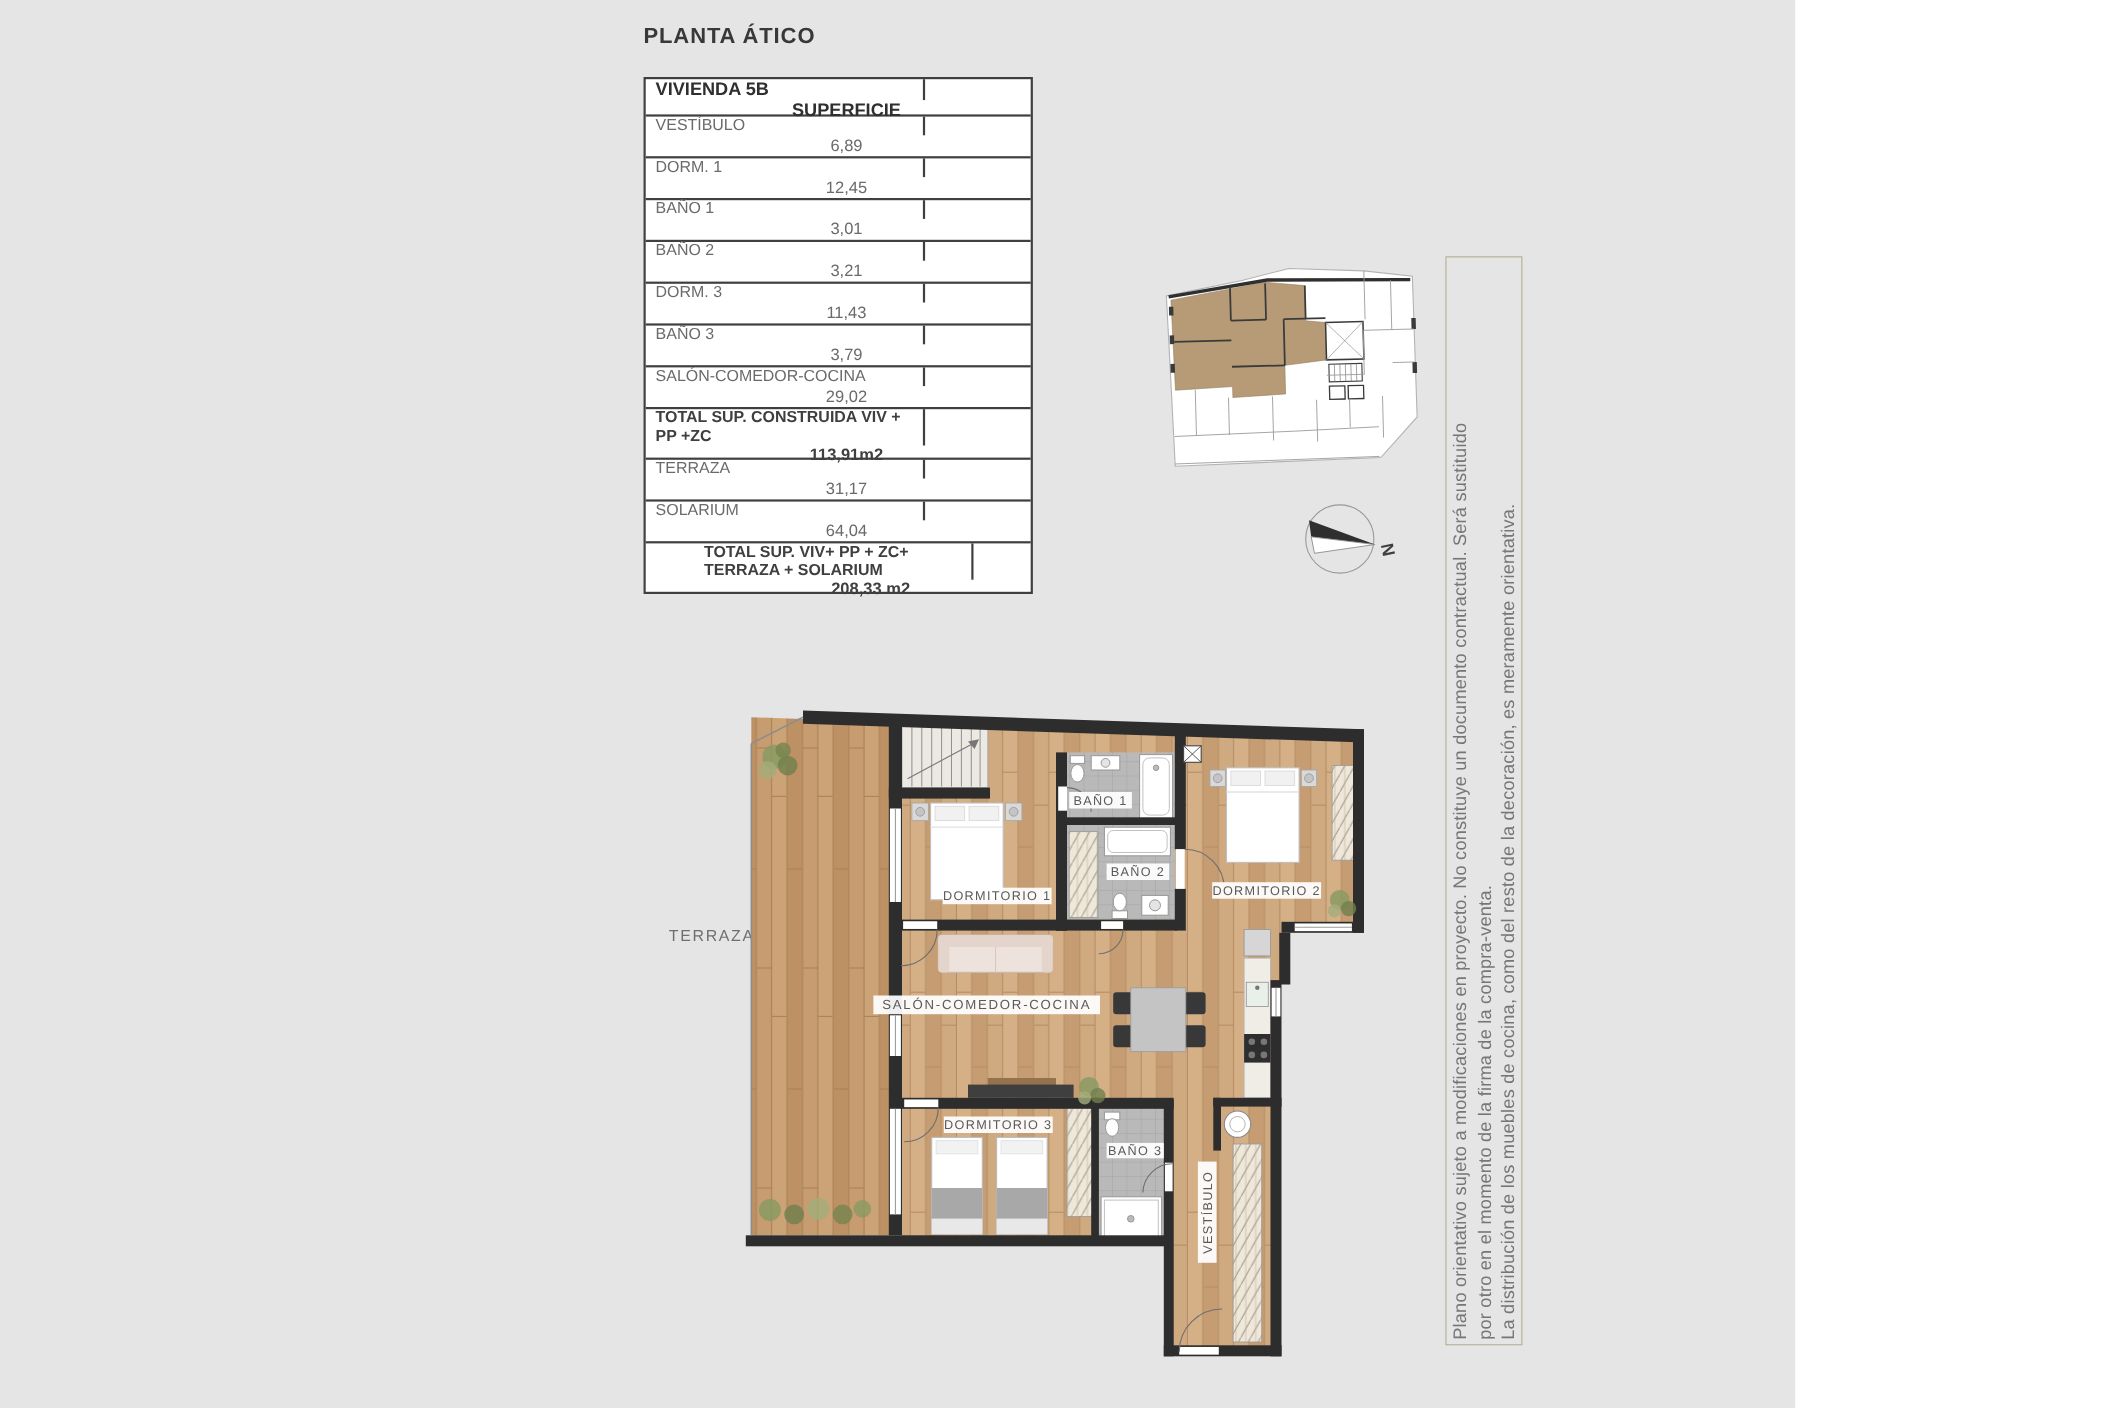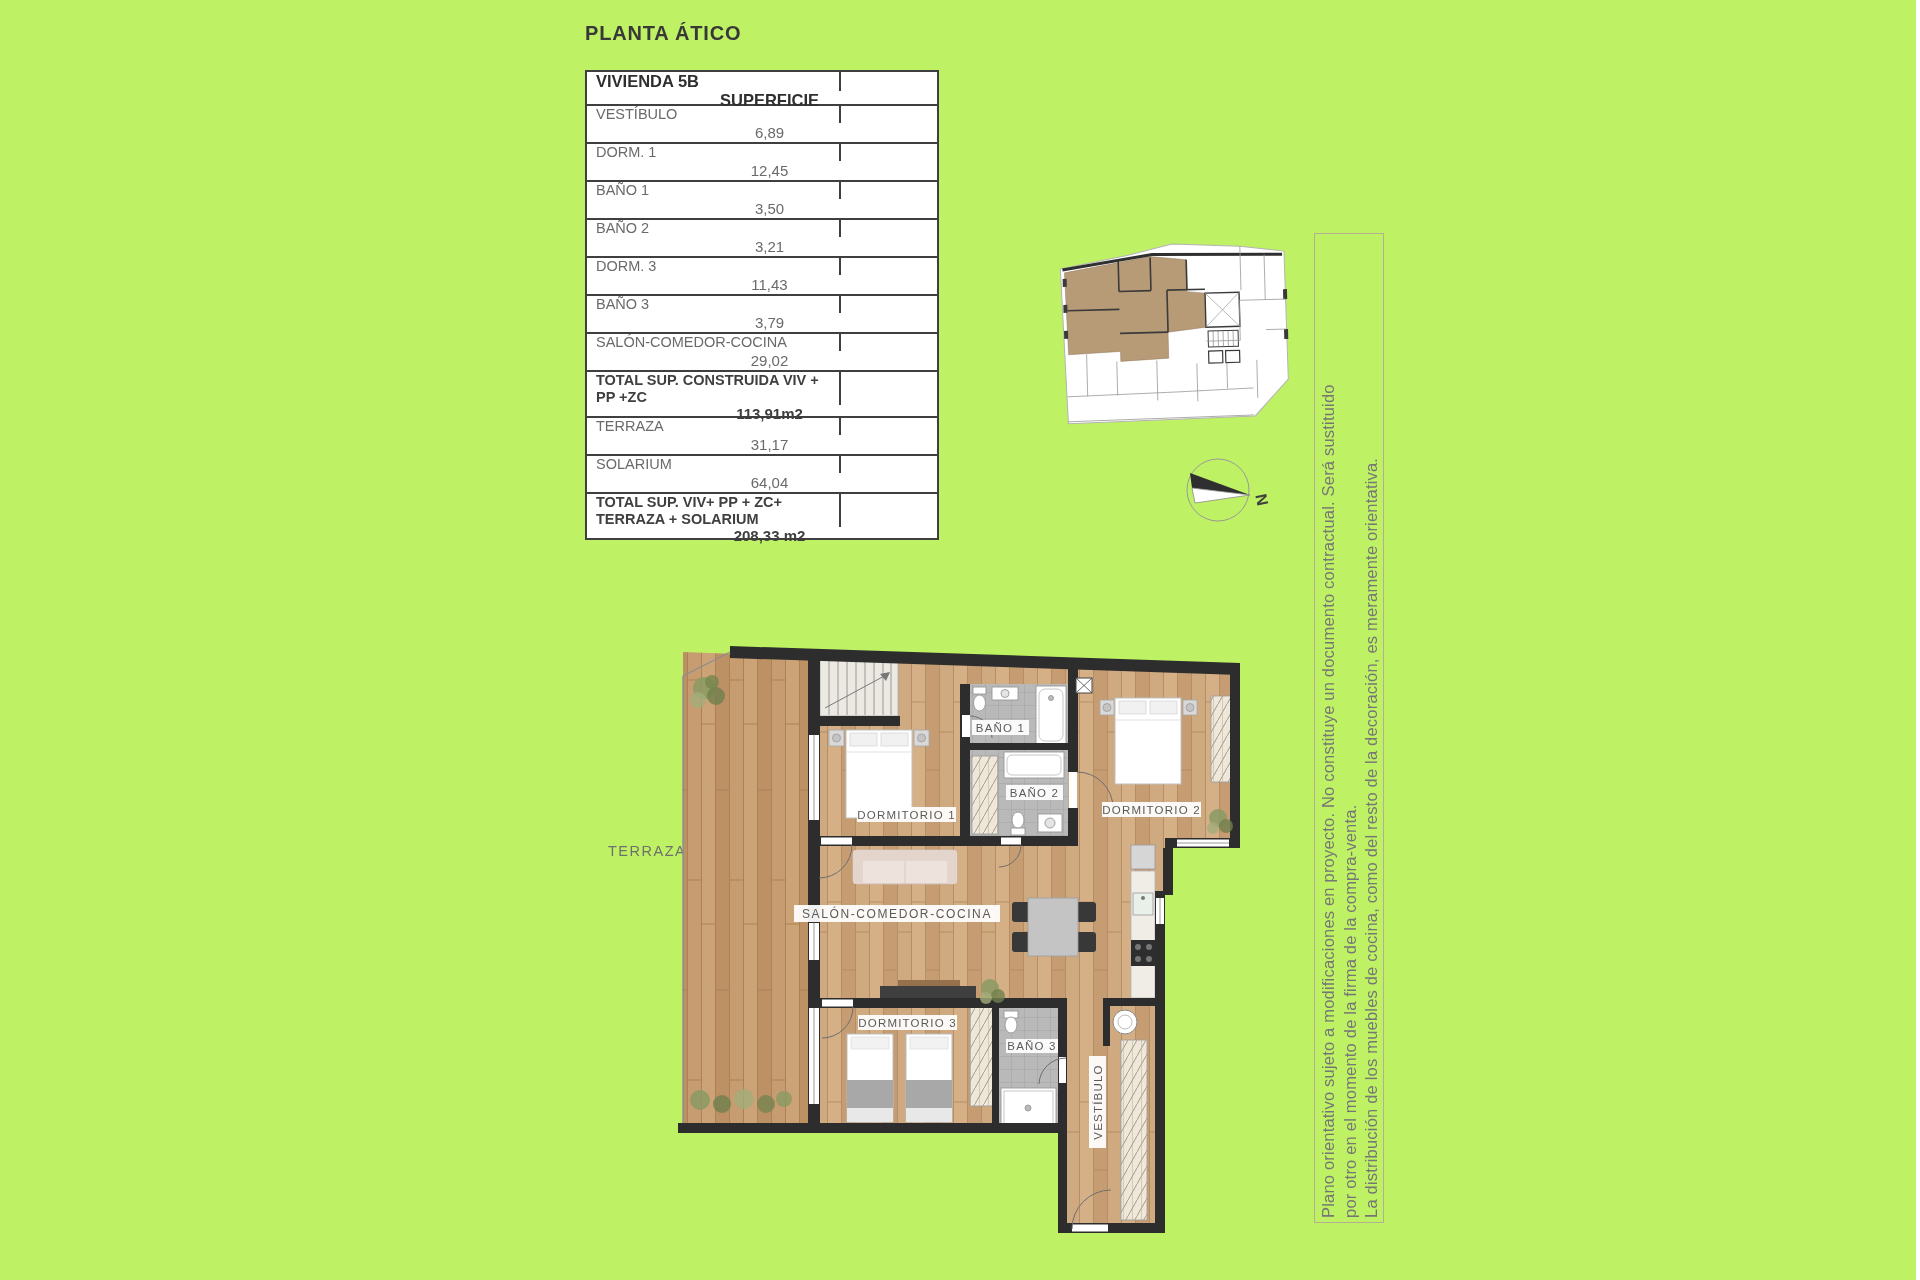--- a/index.html
+++ b/index.html
@@ -1,23 +1,23 @@
 <!DOCTYPE html>
 <html><head>
 <meta charset="utf-8">
 <style>
   html,body{margin:0;padding:0;background:#ffffff;}
-  .page{position:relative;width:1916px;height:1280px;background:#bef264;overflow:hidden;
+  .page{position:relative;width:1632px;height:1280px;background:#e5e5e5;overflow:hidden;
         font-family:"Liberation Sans",sans-serif;color:#3c3c3c;}
   .title{position:absolute;left:585px;top:22px;font-size:20px;font-weight:700;
          letter-spacing:.8px;color:#383838;}
   
   .tbl{position:absolute;left:585px;top:70px;width:350px;border:2px solid #3f3f3f;background:#fff;}
   .trow{display:flex;border-bottom:2px solid #3f3f3f;flex-direction:column;}
-  .trow:last-child{border-bottom:none;}
+  .trow:last-child{border-bottom:none;margin-left:44px;}
   .tlabel{width:239px;border-right:2px solid #3f3f3f;padding-left:9px;padding-right:4px;
           display:flex;align-items:center;font-size:14.5px;color:#6a6a6a;line-height:1.15;}
   .tval{flex:1;display:flex;align-items:center;justify-content:center;
         font-size:15px;color:#6a6a6a;padding-left:15px;}
   .h-head{height:32px;}.h-s{height:36px;}.h-d{height:44px;}
   .trow.head .tlabel,.trow.head .tval{font-weight:700;color:#2f2f2f;font-size:16.5px;}
   .trow.bold .tlabel,.trow.bold .tval{font-weight:700;color:#3f3f3f;}
   
   .terraza-label{position:absolute;left:608px;top:843px;font-size:14.5px;letter-spacing:1.5px;
                  color:#6f6f6f;}
@@ -47,21 +47,21 @@
     <div class="trow h-s">
       <div class="tlabel">VESTÍBULO</div>
       <div class="tval">6,89</div>
     </div>
     <div class="trow h-s">
       <div class="tlabel">DORM. 1</div>
       <div class="tval">12,45</div>
     </div>
     <div class="trow h-s">
       <div class="tlabel">BAÑO 1</div>
-      <div class="tval">3,50</div>
+      <div class="tval">3,01</div>
     </div>
     <div class="trow h-s">
       <div class="tlabel">BAÑO 2</div>
       <div class="tval">3,21</div>
     </div>
     <div class="trow h-s">
       <div class="tlabel">DORM. 3</div>
       <div class="tval">11,43</div>
     </div>
     <div class="trow h-s">

